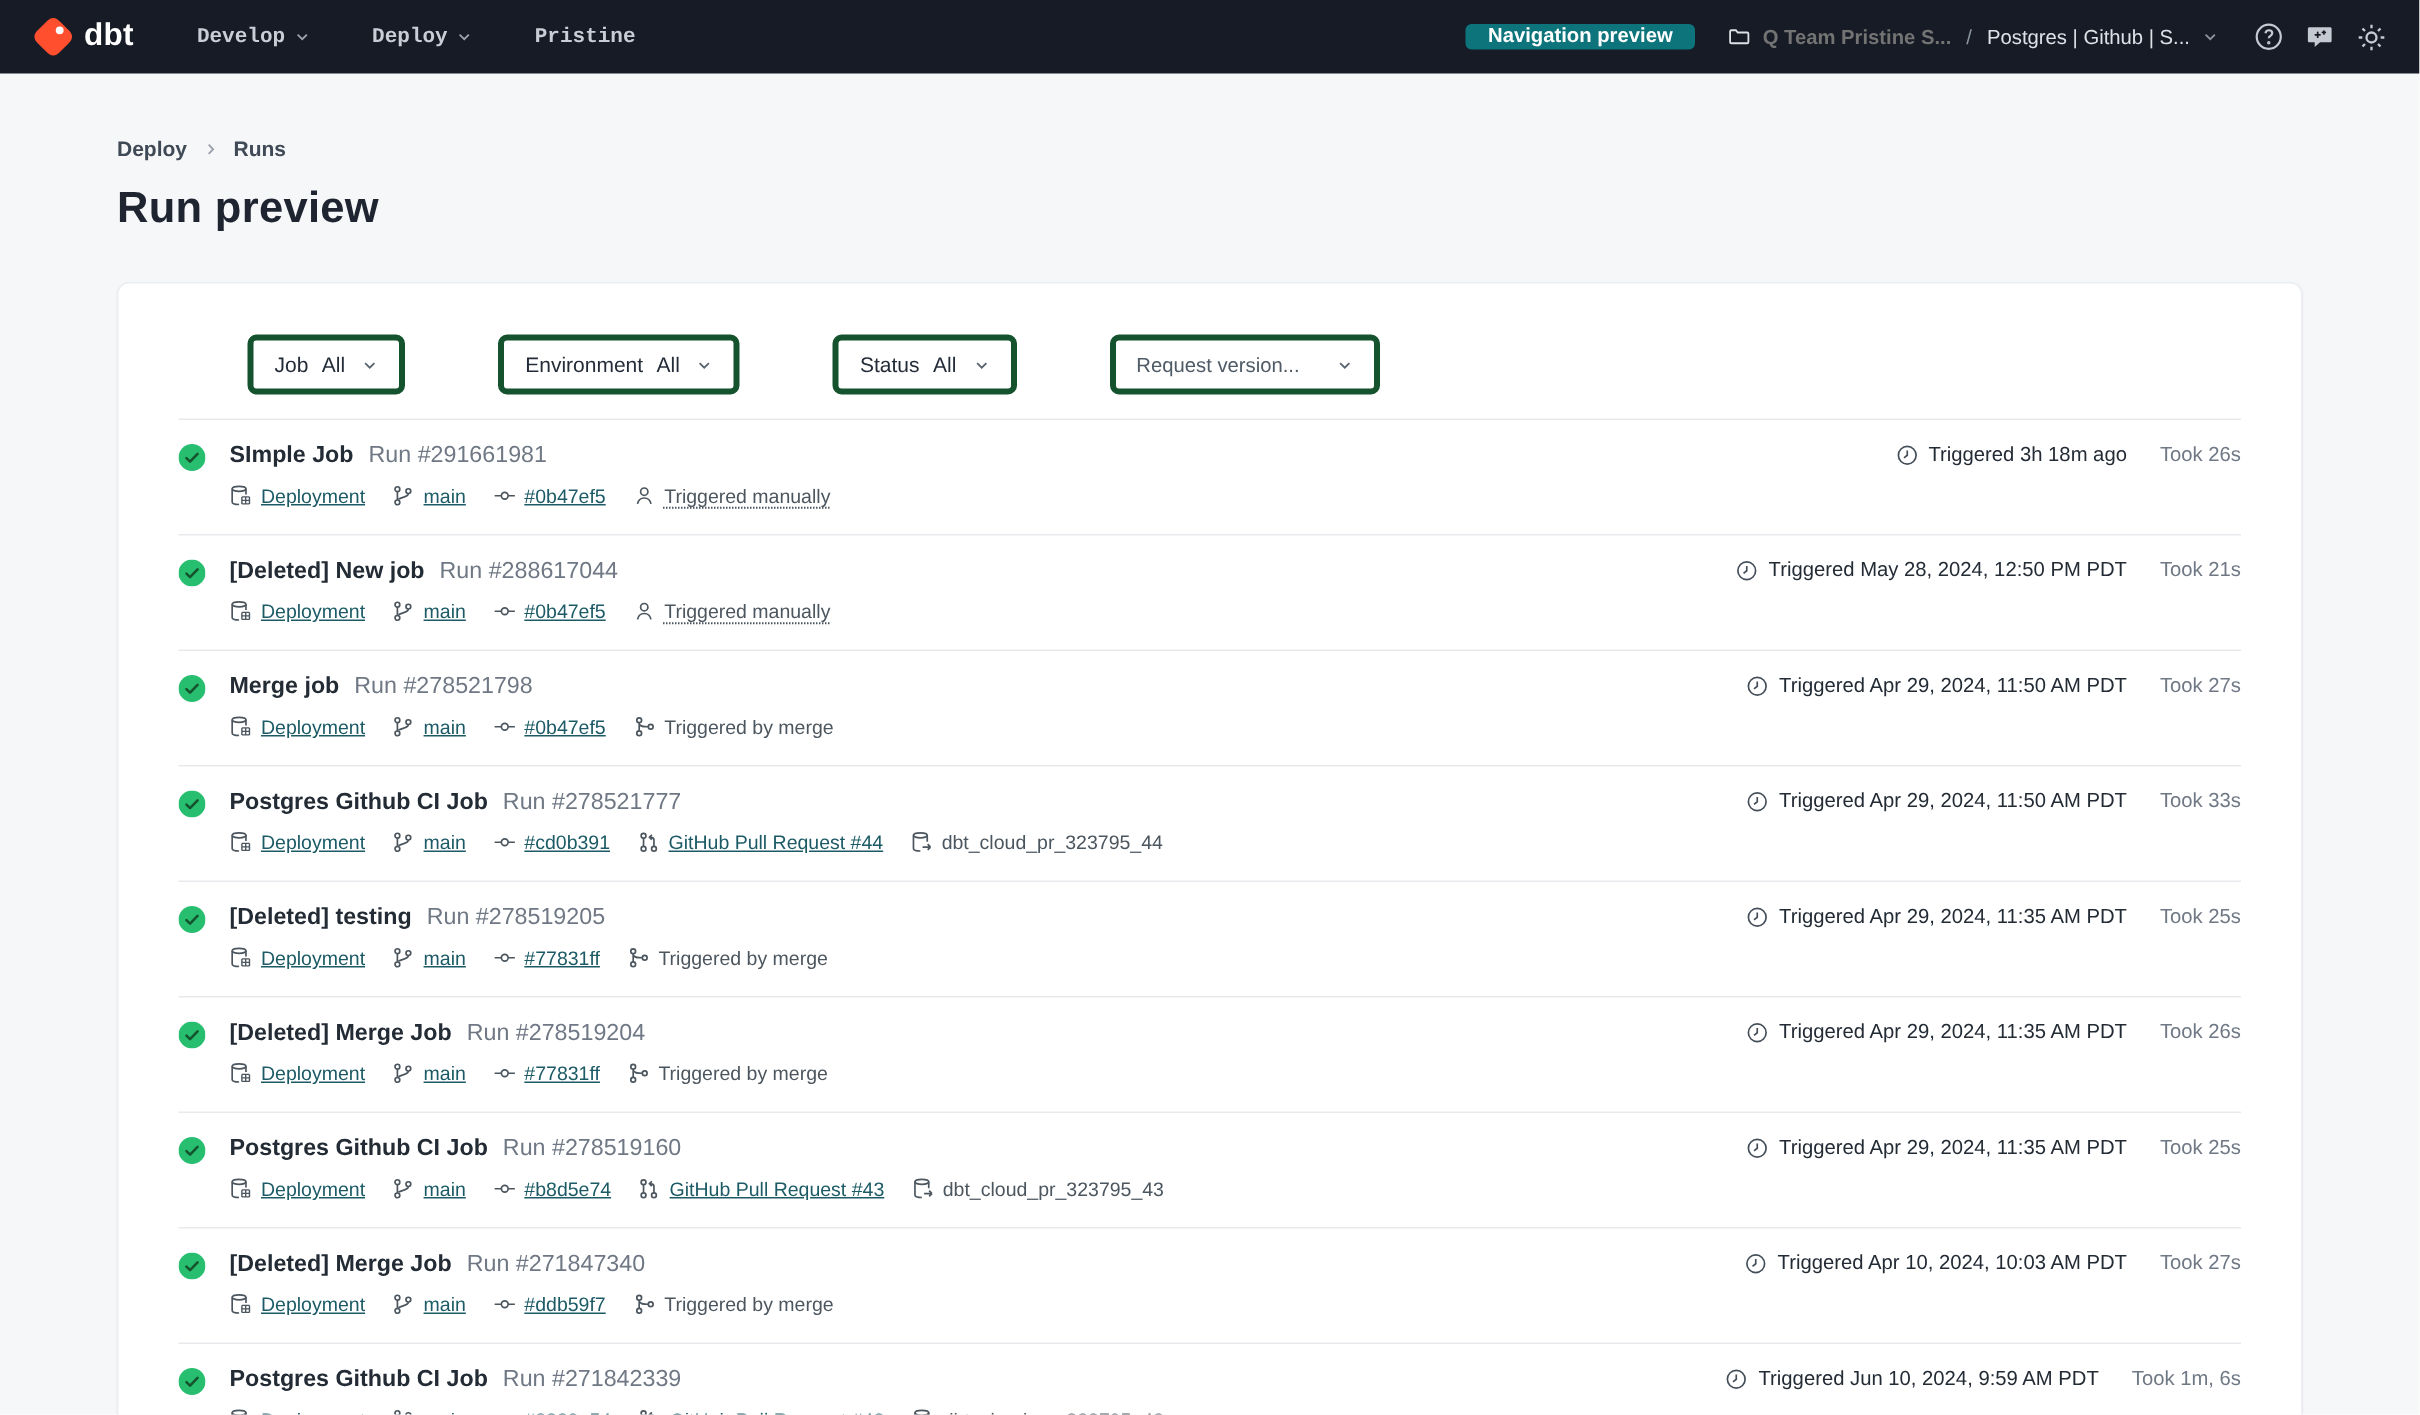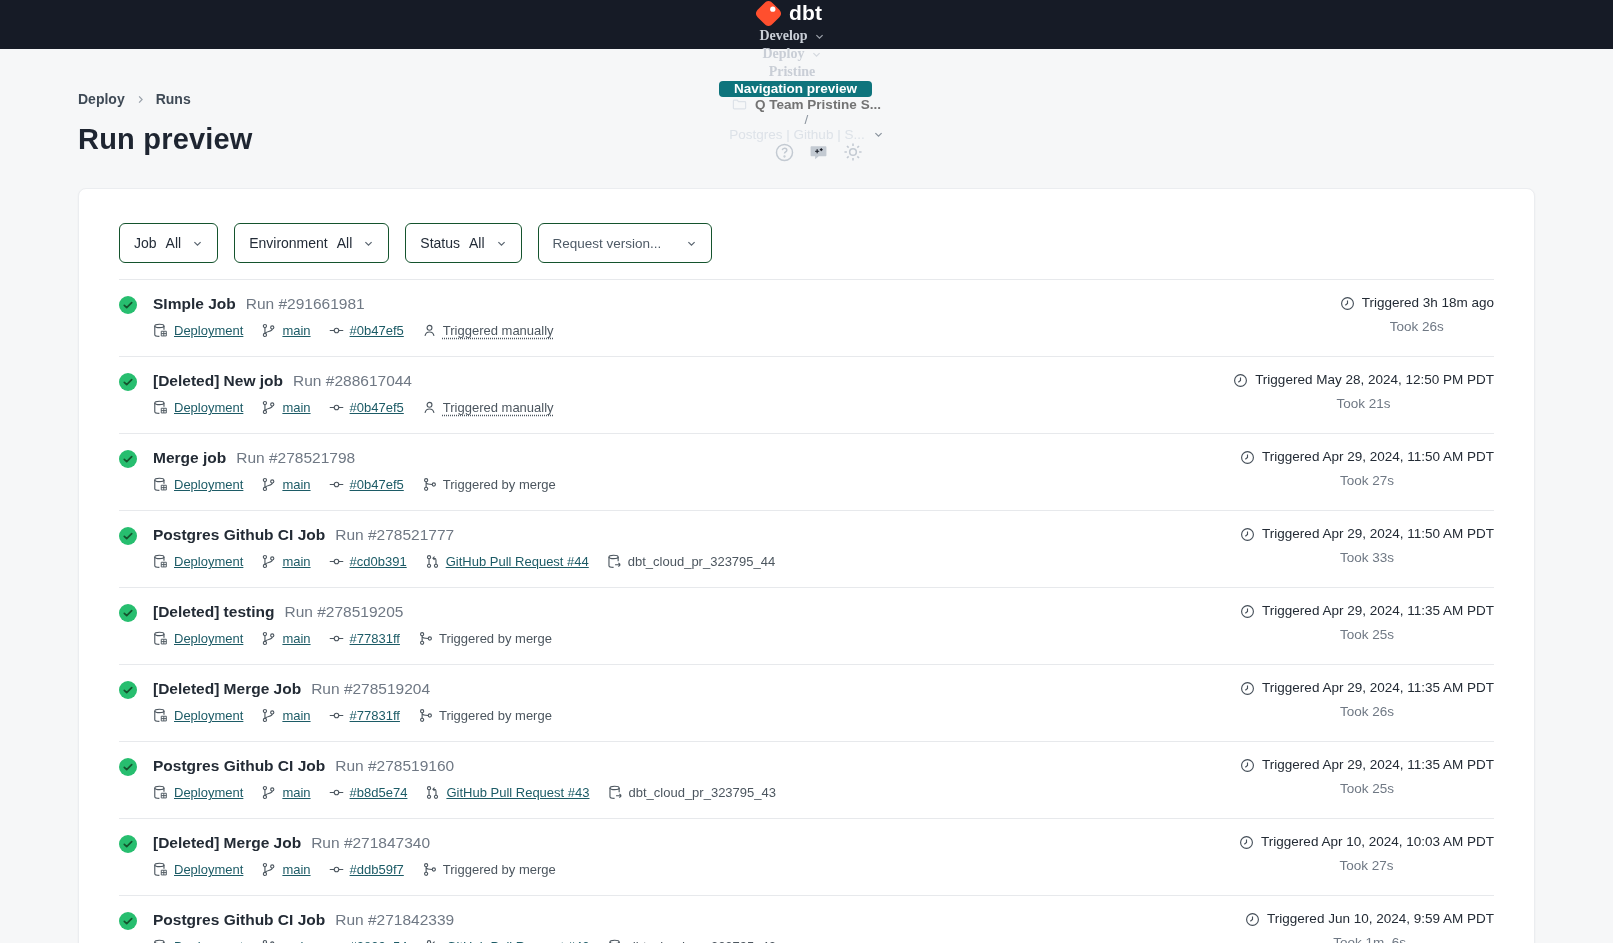--- a/index.html
+++ b/index.html
@@ -7,28 +7,28 @@
   body {
     width:1613px; height:943px; overflow:hidden;
     background:#f6f7f8;
     font-family:"Liberation Sans", sans-serif;
     color:#232b35;
   }
 
   
   .topnav {
     height:49px; background:#161b26; display:flex; align-items:center;
-    padding:0 22px; gap:0;flex-direction:column;
+    padding:0 22px; gap:0;
   }
   .brand { display:flex; align-items:center; gap:7px; margin-right:36px; }
   .brand-word { color:#fff; font-size:21px; font-weight:800; letter-spacing:.2px; line-height:1; padding-bottom:3px;}
   .nav-item {
     display:flex; align-items:center; gap:6px; color:#c9ced6;
     font-size:14px; font-weight:700; margin-right:29px; cursor:pointer; background:none; border:none;
-    font-family:Liberation Serif, serif;
+    font-family:Liberation Mono, monospace;
   }
   .nav-item svg { opacity:.75; }
   .nav-spacer { flex:1; }
   .preview-btn {
     background:#0e747c; color:#fff; font-size:13.5px; font-weight:700;
     border:none; border-radius:4px; padding:0 15px; font-family:inherit; cursor:pointer;
     margin-right:22px; line-height:1.2;
   }
   .acct-group { display:flex; align-items:center; gap:8px; color:#737373; font-size:13.5px; }
   .acct-name { font-weight:700; white-space:nowrap; }
@@ -48,22 +48,22 @@
   .card {
     margin-top:32px; background:#fff; border:1px solid #ebedf0; border-radius:8px;
     box-shadow:0 1px 2px rgba(16,24,40,.05);
     padding:34px 40px 0 40px; height:820px;
   }
 
   
   .filters { display:flex; gap:16px; margin-bottom:16px; }
   .filter-btn {
     display:flex; align-items:center; gap:9px; background:#fff;
-    border:1px solid #14532d; border-radius:6px; height:40px; padding:0 14px;
-    font-family:inherit; font-size:14px; color:#232c38; cursor:pointer;
+    border:4px solid #14532d; border-radius:6px; height:40px; padding:0 14px;
+    font-family:inherit; font-size:14px; color:#232c38; cursor:pointer;margin-left:46px;
   }
   .filter-btn .chev { color:#5a6570; display:flex; margin-left:2px; }
   .filter-btn.version { color:#4e5a66; font-size:13.5px; }
   .filter-btn.version .chev { margin-left:16px; }
 
   
   .run-row {
     display:flex; align-items:flex-start;
     border-top:1px solid #e7e9ec; padding:13px 0 15px 0; cursor:pointer;
   }
@@ -72,21 +72,21 @@
   .run-main { display:flex; flex-direction:column; }
   .run-title-line { display:flex; align-items:baseline; gap:10px; line-height:22px; }
   .job-name { font-size:15.5px; font-weight:700; color:#232b35; }
   .run-label { font-size:15.5px; color:#6f7884; }
   .run-meta-line { display:flex; align-items:center; gap:18px; margin-top:5px; line-height:21px;text-align:right; }
   .meta-item { display:flex; align-items:center; gap:6px; }
   .meta-icon { display:flex; color:#4c565f; }
   .meta-link { font-size:13px; color:#1c5b66; text-decoration:underline; cursor:pointer; }
   .meta-text { font-size:13px; color:#4c565f; }
   .meta-text.dotted { text-decoration:underline dotted; text-underline-offset:3px; }
-  .run-right { margin-left:auto; display:flex; flex-direction:column; align-items:center; gap:4px; }
+  .run-right { margin-left:auto; display:flex; flex-direction:row; align-items:center; gap:22px; }
   .triggered-line { display:flex; align-items:center; gap:7px; font-size:13.5px; color:#232b35; line-height:20px; }
   .triggered-line .clock { display:flex; color:#444e58; }
   .took-line { font-size:13.5px; color:#6f7884; line-height:20px; }
 </style>
 </head>
 <body>
 
 <header class="topnav">
   <div class="brand">
     <span style="display:flex;">

